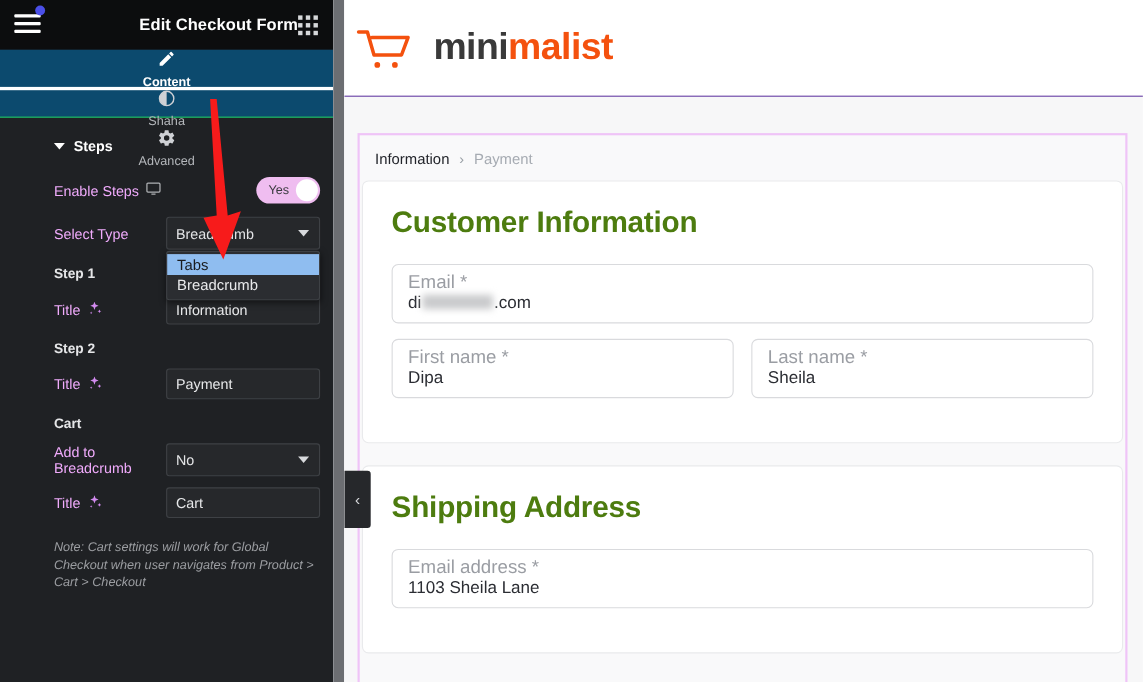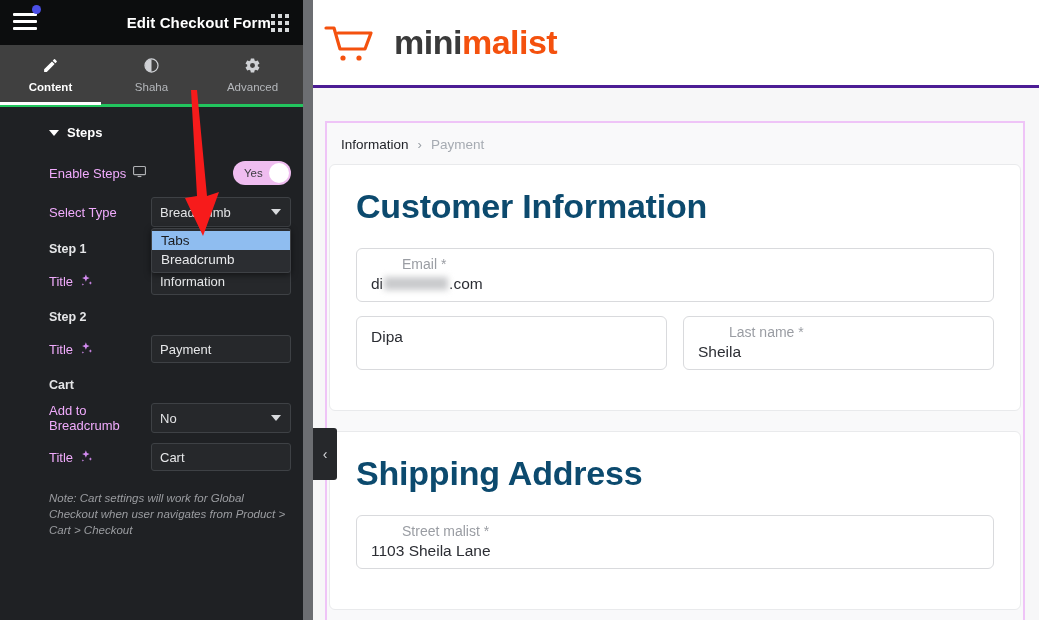--- a/index.html
+++ b/index.html
@@ -61,22 +61,23 @@
     grid-template-columns: repeat(3, 4px);
     grid-template-rows: repeat(3, 4px);
     gap: 3px;
     cursor: pointer;
   }
   .apps-grid span { display: block; width: 4px; height: 4px; background: #d6d8da; }
 
   .tabs {
     display: flex;
     height: 62px;
-    background: #404040;
-    border-bottom: 3px solid #22c55e;
+    background: #0c4a6e;
+    border-bottom: 1px solid #22c55e;
+    flex-direction: column;
   }
   .tab {
     flex: 1;
     display: flex; flex-direction: column;
     align-items: center; justify-content: center;
     gap: 7px;
     position: relative;
     cursor: pointer;
     color: #b4b7bb;
     font-size: 11.5px;
@@ -237,21 +238,21 @@
     left: 313px; top: 0;
     width: 726px; height: 620px;
     background: #ffffff;
     overflow: hidden;
   }
   .site-header {
     height: 88px;
     background: #ffffff;
     display: flex; align-items: center;
     padding-left: 9px;
-    border-bottom: 3px solid #4c1d95;
+    border-bottom: 1px solid #4c1d95;
   }
   .cart-logo { width: 58px; height: 46px; margin-right: 14px; }
   .brand {
     font-size: 34px;
     font-weight: bold;
     letter-spacing: -.5px;
   }
   .brand .b1 { color: #3a3a3a; }
   .brand .b2 { color: #f4510e; }
 
@@ -277,41 +278,40 @@
   .crumb-inactive { color: #a6abb2; }
 
   .card {
     background: #ffffff;
     border: 1px solid #e9eaec;
     border-radius: 6px;
     margin: 0 2px;
     padding: 22px 26px 26px 26px;
   }
   .card h2 {
-    font-size: 34px;
+    font-size: 27px;
     font-weight: bold;
-    color: #0c4a6e;
+    color: #4d7c0f;
     letter-spacing: -.2px;
     margin-bottom: 22px;
   }
   .field {
     position: relative;
     border: 1px solid #d9dadd;
     border-radius: 6px;
     height: 54px;
     padding: 8px 14px 0 14px;
     background: #ffffff;
     margin-bottom: 14px;
   }
   .field .flabel {
-    font-size: 14px;
+    font-size: 17px;
     color: #9a9da3;
     display: block;
     line-height: 15px;
-    margin-left: 31px;
   }
   .field .fvalue {
     font-size: 15.5px;
     color: #2b2d33;
     line-height: 24px;
     display: block;
   }
   .row2 { display: flex; gap: 16px; }
   .row2 .field { flex: 1; }
   .redacted {
@@ -542,35 +542,36 @@
         <div class="card">
           <h2>Customer Information</h2>
 
           <div class="field">
             <span class="flabel">Email *</span>
             <span class="fvalue"><span>di</span><span class="redacted"></span><span>.com</span></span>
           </div>
 
           <div class="row2">
             <div class="field">
+              <span class="flabel">First name *</span>
               <span class="fvalue">Dipa</span>
             </div>
             <div class="field">
               <span class="flabel">Last name *</span>
               <span class="fvalue">Sheila</span>
             </div>
           </div>
         </div>
 
         <div class="card-gap"></div>
 
         <div class="card">
           <h2>Shipping Address</h2>
           <div class="field">
-            <span class="flabel">Street malist *</span>
+            <span class="flabel">Email address *</span>
             <span class="fvalue">1103 Sheila Lane</span>
           </div>
         </div>
       </div>
     </div>
 
     <div class="collapse-handle">
       <span>‹</span>
     </div>
   </div>

